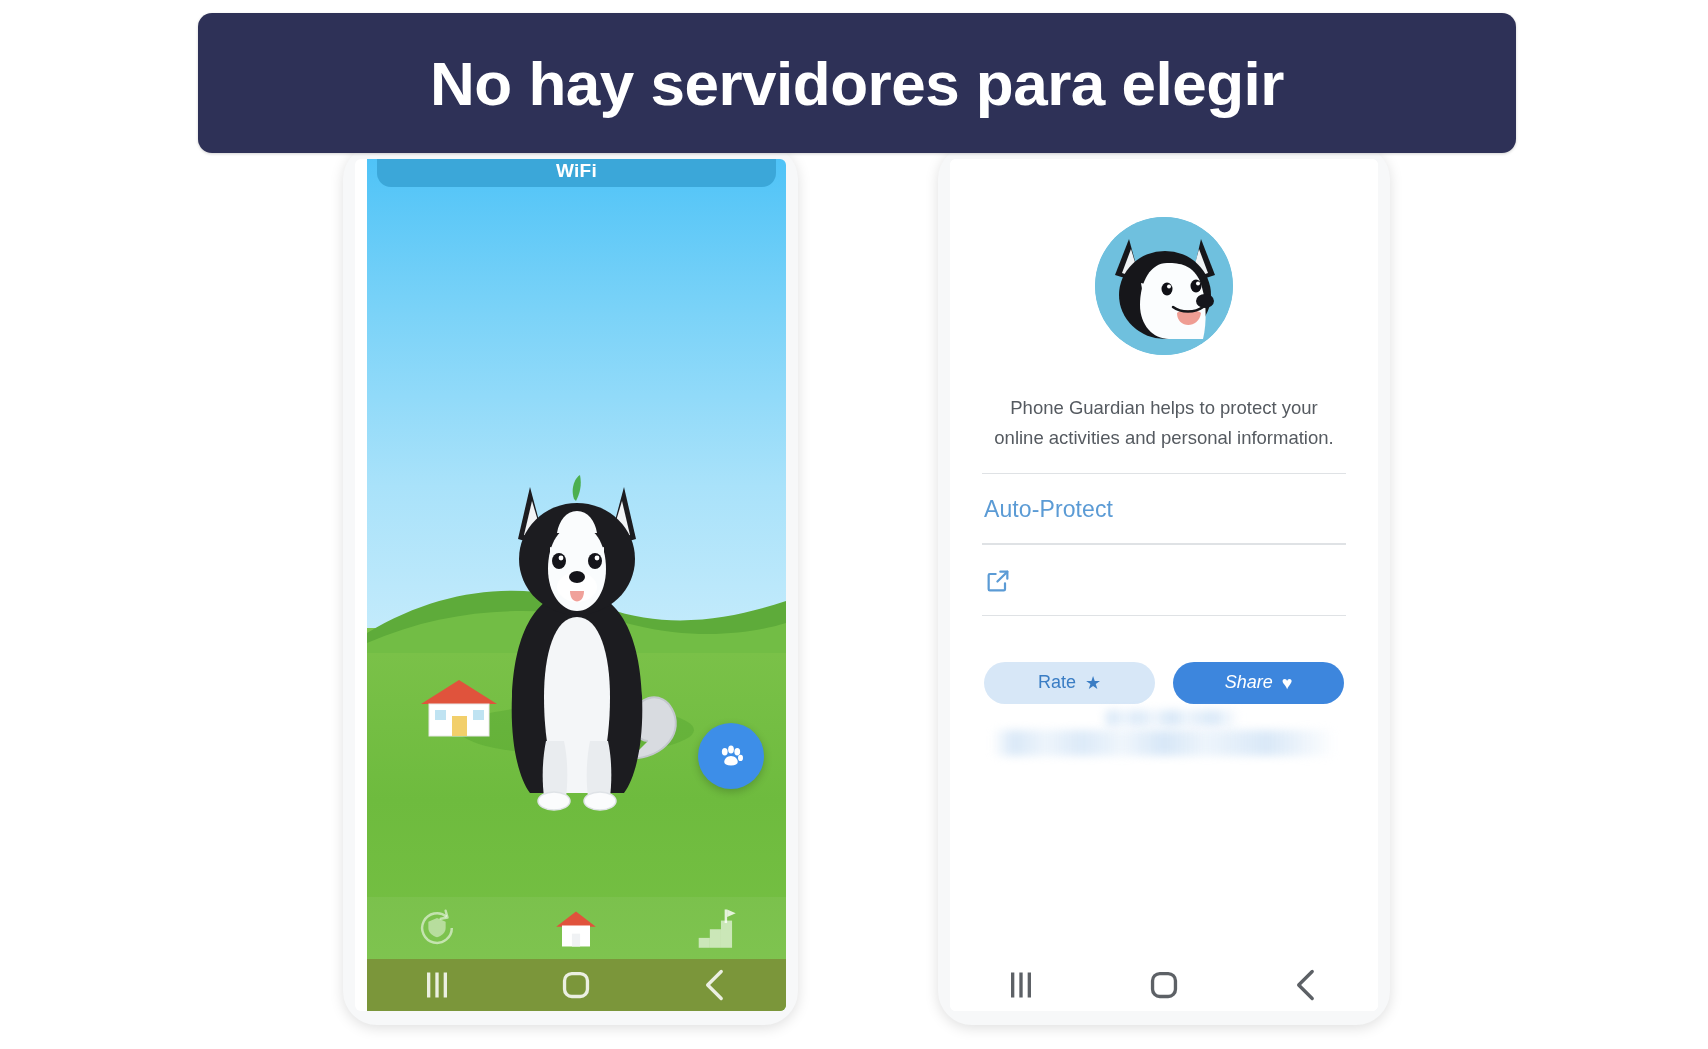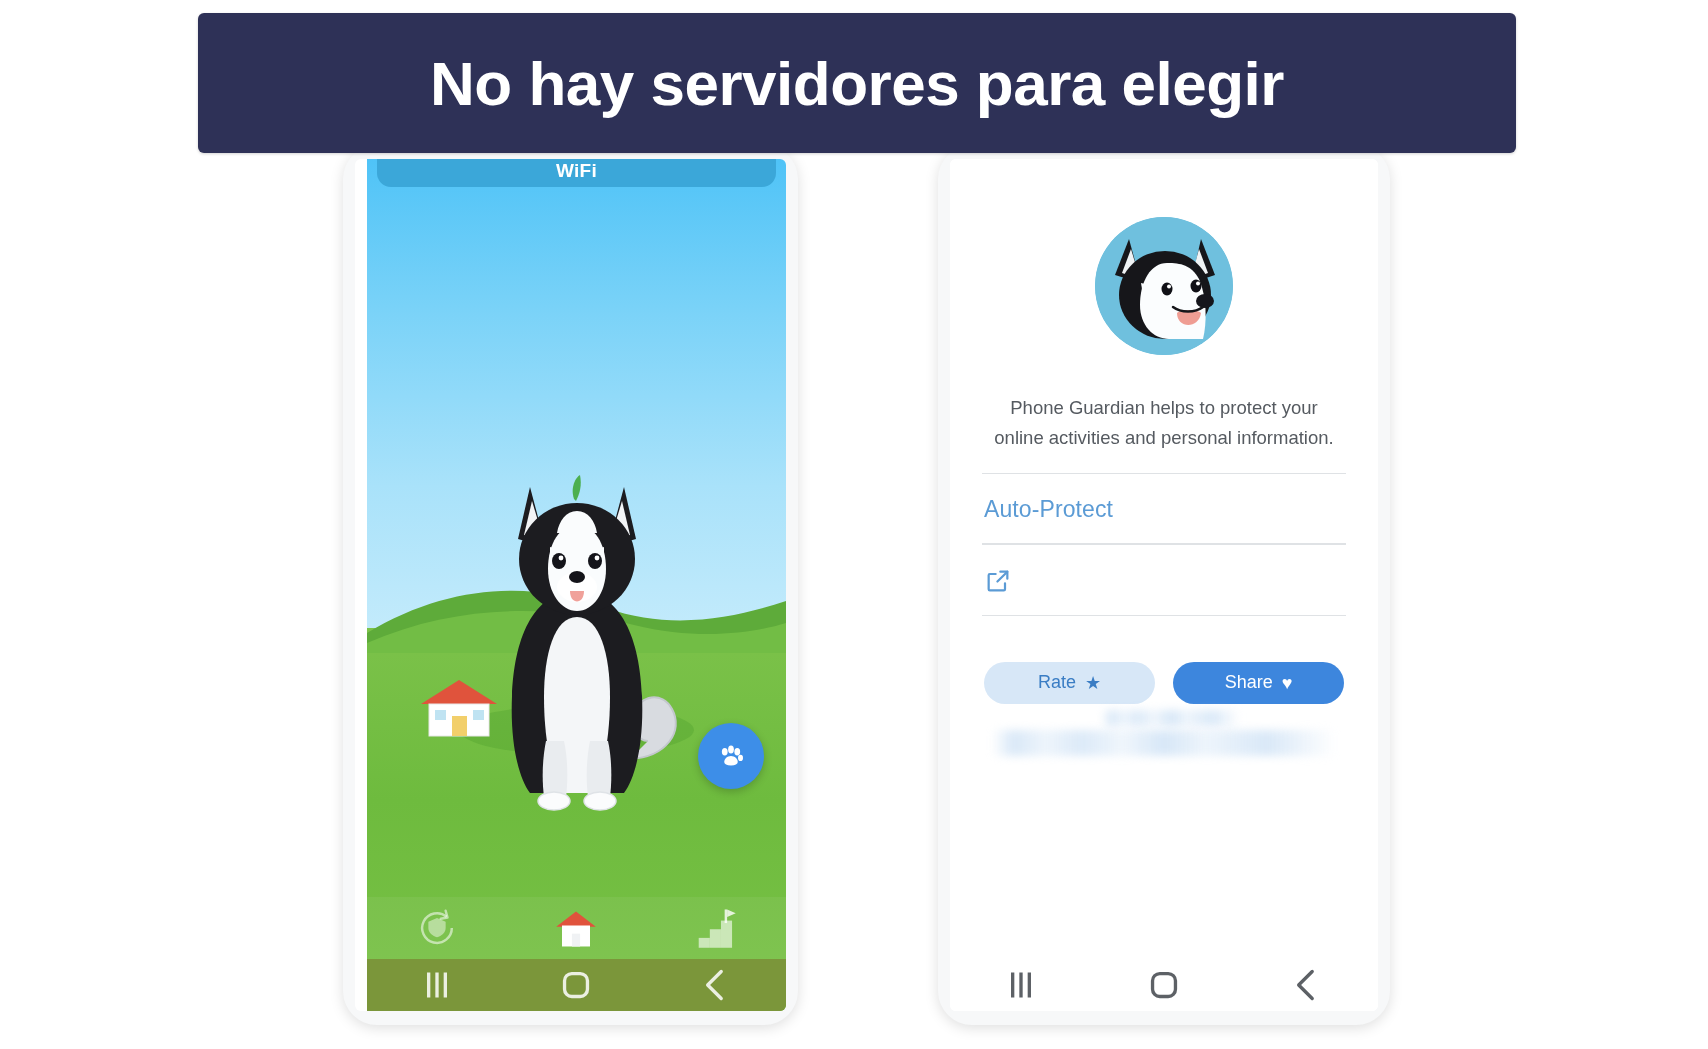--- a/index.html
+++ b/index.html
@@ -10,21 +10,21 @@
     overflow: hidden;
   }
   .stage { position: relative; width: 1708px; height: 1049px; background:#fff; }
 
   
   .banner {
     position: absolute;
     left: 198px; top: 13px;
     width: 1318px; height: 140px;
     background: #2e3157;
-    border-radius: 6px;
+    border-radius: 14px;
     display: flex; align-items: center; justify-content: center;
     z-index: 50;
     box-shadow: 0 1px 3px rgba(0,0,0,0.18);
   }
   .banner-text {
     color: #ffffff;
     font-size: 62px;
     font-weight: 700;
     letter-spacing: -0.5px;
     white-space: nowrap;
@@ -131,21 +131,21 @@
     color:#5b9bd5; font-size:23px; text-decoration:none; letter-spacing:0.1px;
   }
   .ext-icon { width:28px; height:28px; flex:0 0 auto; }
   .btn-row { display:flex; gap:18px; padding:46px 2px 0 2px; }
   .btn {
     flex:1; height:42px; border-radius:21px;
     display:flex; align-items:center; justify-content:center;
     gap:9px; font-size:18px; border:none; cursor:pointer;
   }
   .btn-rate { background:#d7e7f7; color:#3a7dc4; }
-  .btn-share { background:#3d86dd; color:#ffffff; }
+  .btn-share { background:#3d86dd; color:#ffffff;font-style:italic; }
   .btn .gl { font-size:18px; line-height:1; }
   .blurred-line {
     margin: 50px 10px 0 10px; height:26px;
     background: linear-gradient(90deg, rgba(205,225,245,0) 0%, rgba(205,225,245,.75) 6%, rgba(205,225,245,.35) 16%, rgba(205,225,245,.7) 26%, rgba(205,225,245,.3) 38%, rgba(205,225,245,.8) 50%, rgba(205,225,245,.35) 62%, rgba(205,225,245,.75) 80%, rgba(205,225,245,0) 100%);
     filter: blur(4px); border-radius:6px;
   }
   .blurred-line.small { margin-top:6px; width:38%; margin-left:33%; height:16px; }
 </style>
 </head>
 <body>

